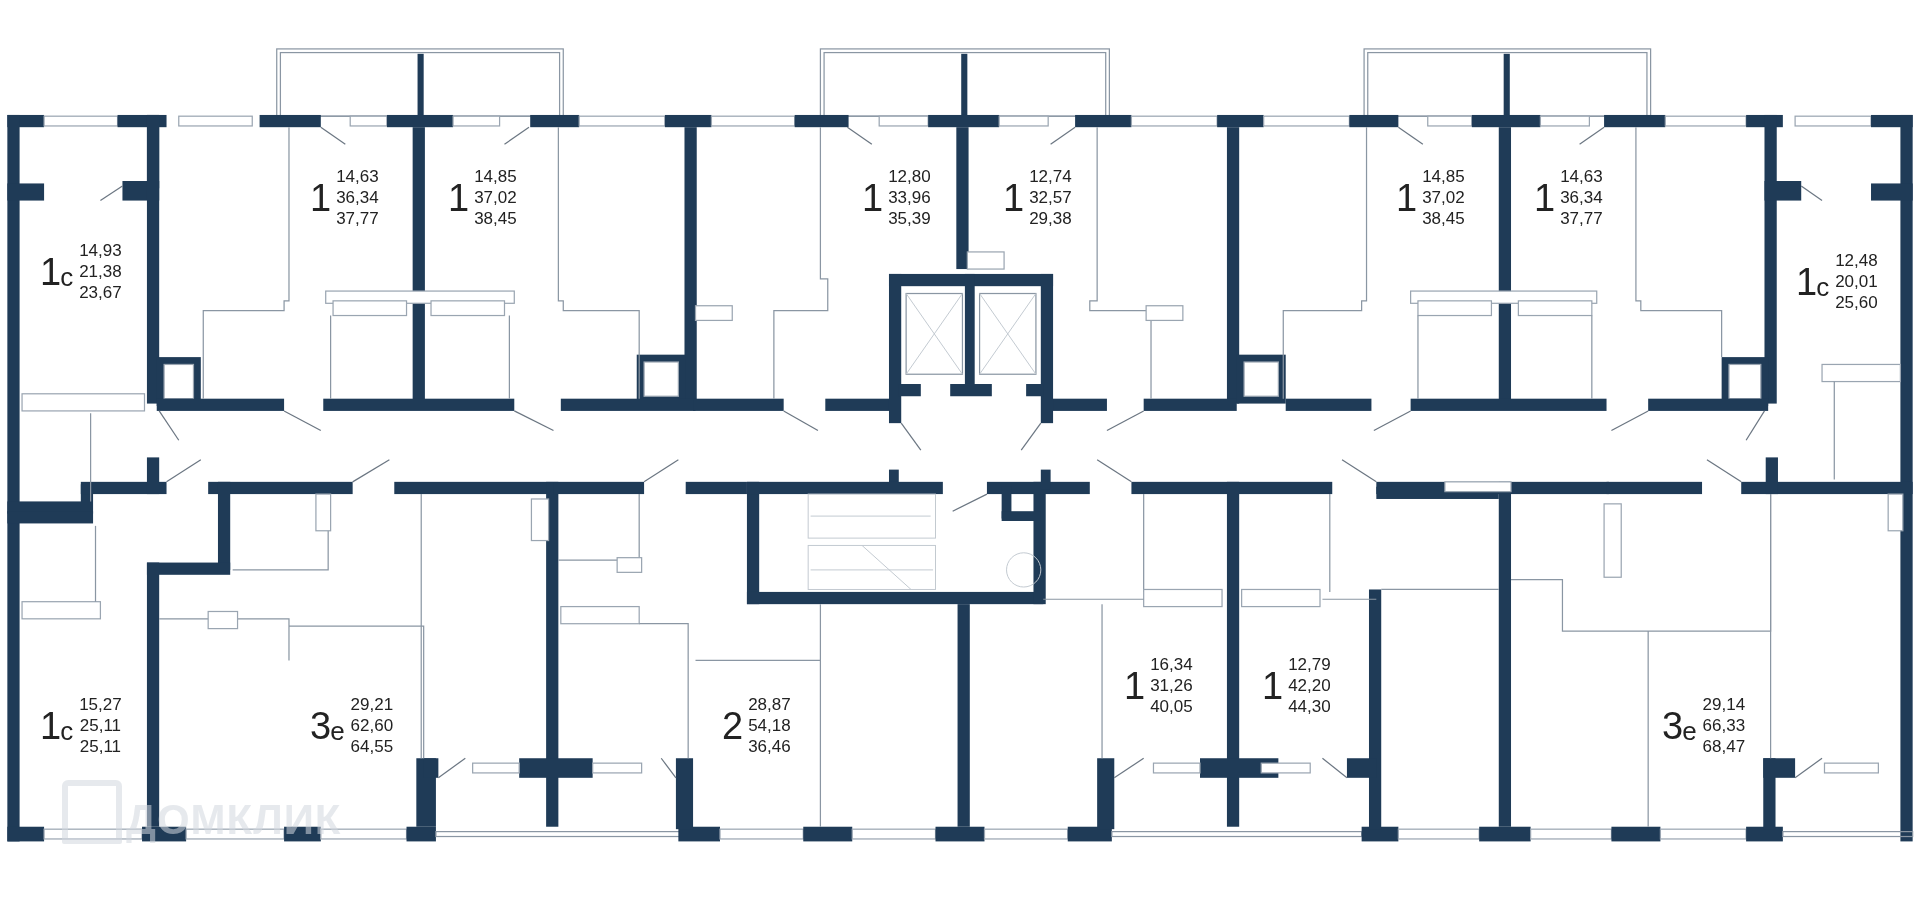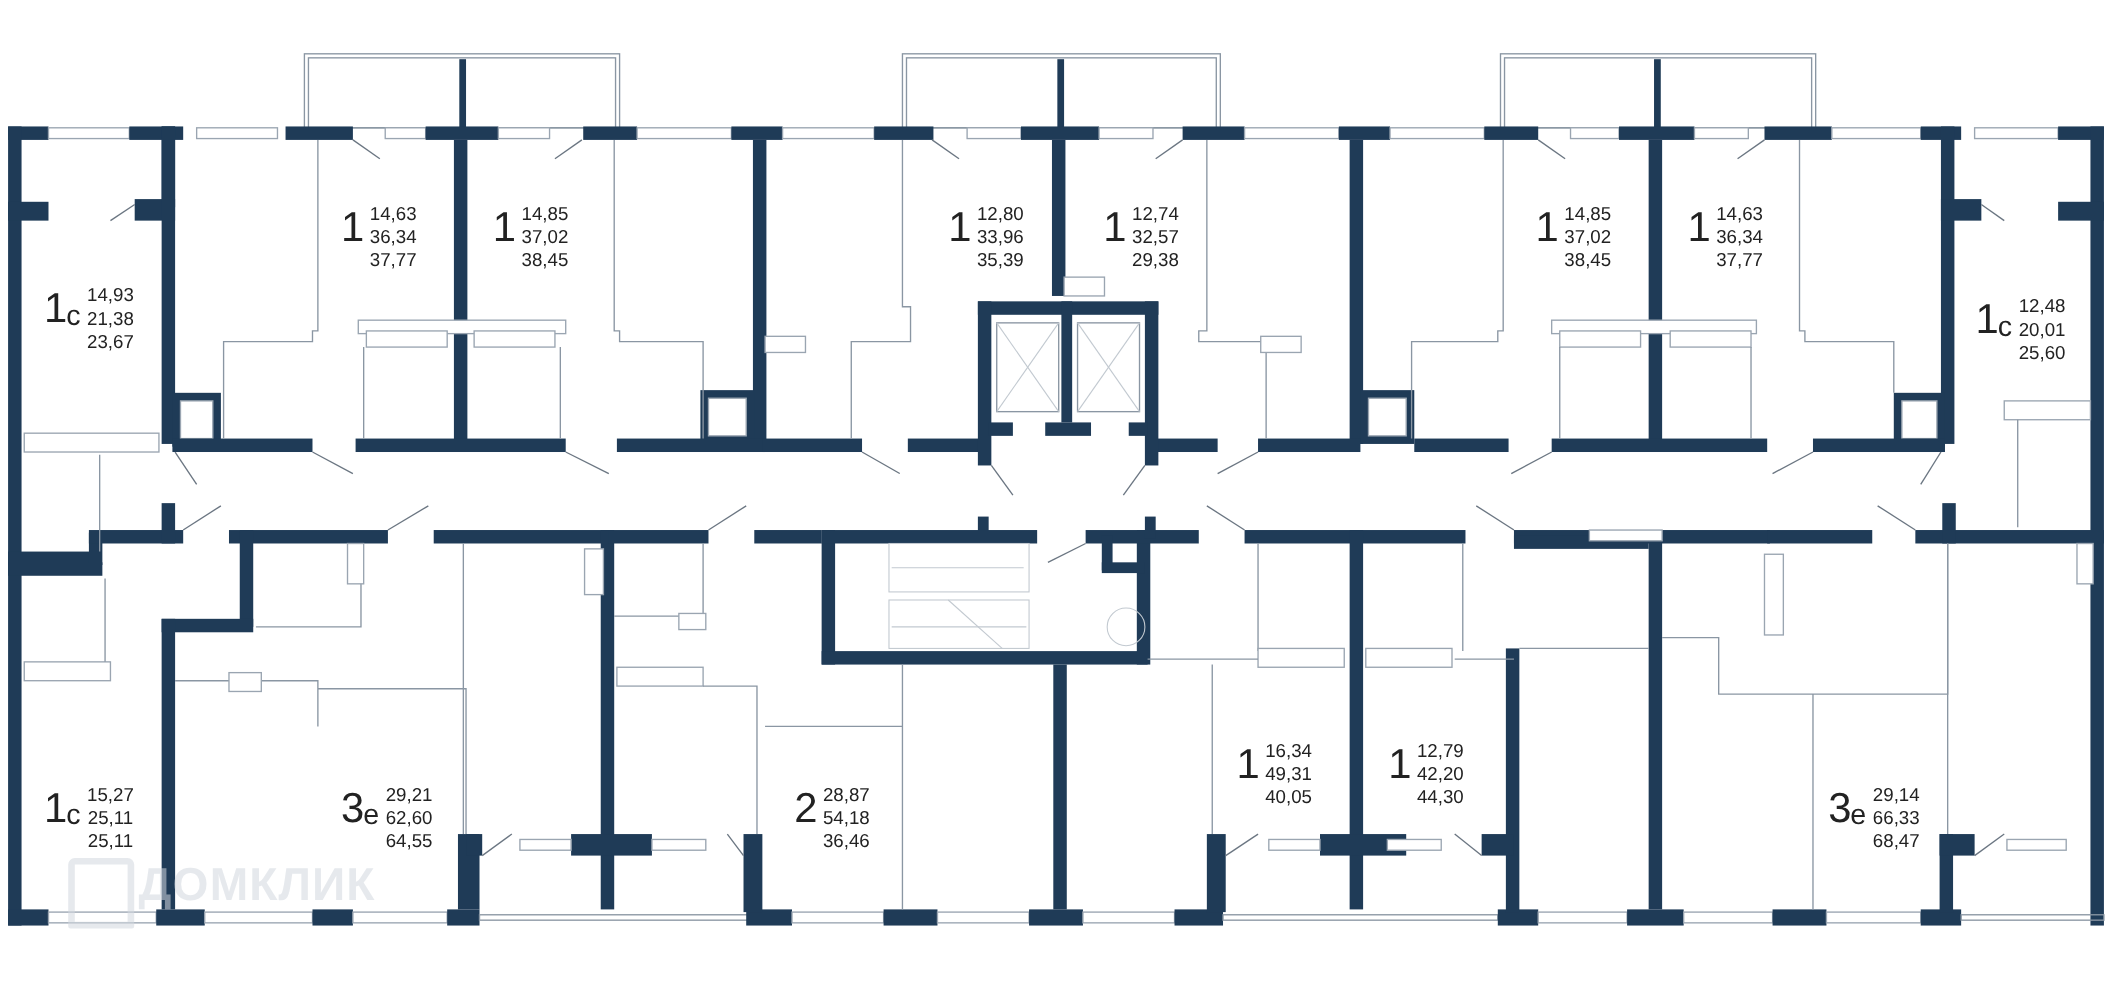--- a/index.html
+++ b/index.html
@@ -6,22 +6,22 @@
   body { width: 1920px; height: 905px; overflow: hidden; position: relative; font-family: "Liberation Sans", sans-serif; }
   #plan { position: absolute; left: 0; top: 0; width: 1920px; height: 905px; }
   .wall { fill: #1f3b57; }
   .thin { fill: none; stroke: #8a96a3; stroke-width: 1; }
   .win { fill: #ffffff; stroke: #9aa5b1; stroke-width: 1; }
   .door { stroke: #6b7682; stroke-width: 1; }
   .rooms { fill: none; stroke: #c2c9d0; stroke-width: 0.8; }
   .label { position: absolute; color: #222; display: flex; align-items: center; }
   .label .rooms-count { font-size: 38px; line-height: 1; letter-spacing: -1px; }
   .label .suffix { font-size: 26px; line-height: 1; margin-top: 10px; }
-  .label .areas { display: flex; flex-direction: column; margin-left: 6px; font-size: 17px; line-height: 21px; text-align: center; margin-top: 18px; }
-  .watermark { position: absolute; left: 62px; top: 780px; color: rgba(210,215,222,0.55); font-size: 42px; font-weight: bold; letter-spacing: 1px; display: flex; align-items: flex-start; }
+  .label .areas { display: flex; flex-direction: column; margin-left: 6px; font-size: 17px; line-height: 21px; text-align: center; }
+  .watermark { position: absolute; left: 62px; top: 780px; color: rgba(210,215,222,0.55); font-size: 42px; font-weight: bold; letter-spacing: 1px; display: flex; align-items: flex-end; }
   .watermark .wm-icon { width: 60px; height: 64px; border: 6px solid rgba(210,215,222,0.55); border-radius: 6px 6px 2px 2px; margin-right: 4px; box-sizing: border-box; }
 </style>
 </head>
 <body>
 
 <svg id="plan" viewBox="0 0 1568 740" preserveAspectRatio="none">
 
   <g>
     <rect class="thin" x="226" y="40" width="234" height="55"></rect>
     <rect class="thin" x="229" y="43" width="228" height="52"></rect>
@@ -387,21 +387,21 @@
     <span>54,18</span>
     <span>36,46</span>
   </span>
 </div>
 
 <div class="label" style="left:1124px; top:654px;">
   <span class="rooms-count">1</span>
   <span class="suffix"></span>
   <span class="areas">
     <span>16,34</span>
-    <span>49,31</span>
+    <span>31,26</span>
     <span>40,05</span>
   </span>
 </div>
 
 <div class="label" style="left:1262px; top:654px;">
   <span class="rooms-count">1</span>
   <span class="suffix"></span>
   <span class="areas">
     <span>12,79</span>
     <span>42,20</span>

